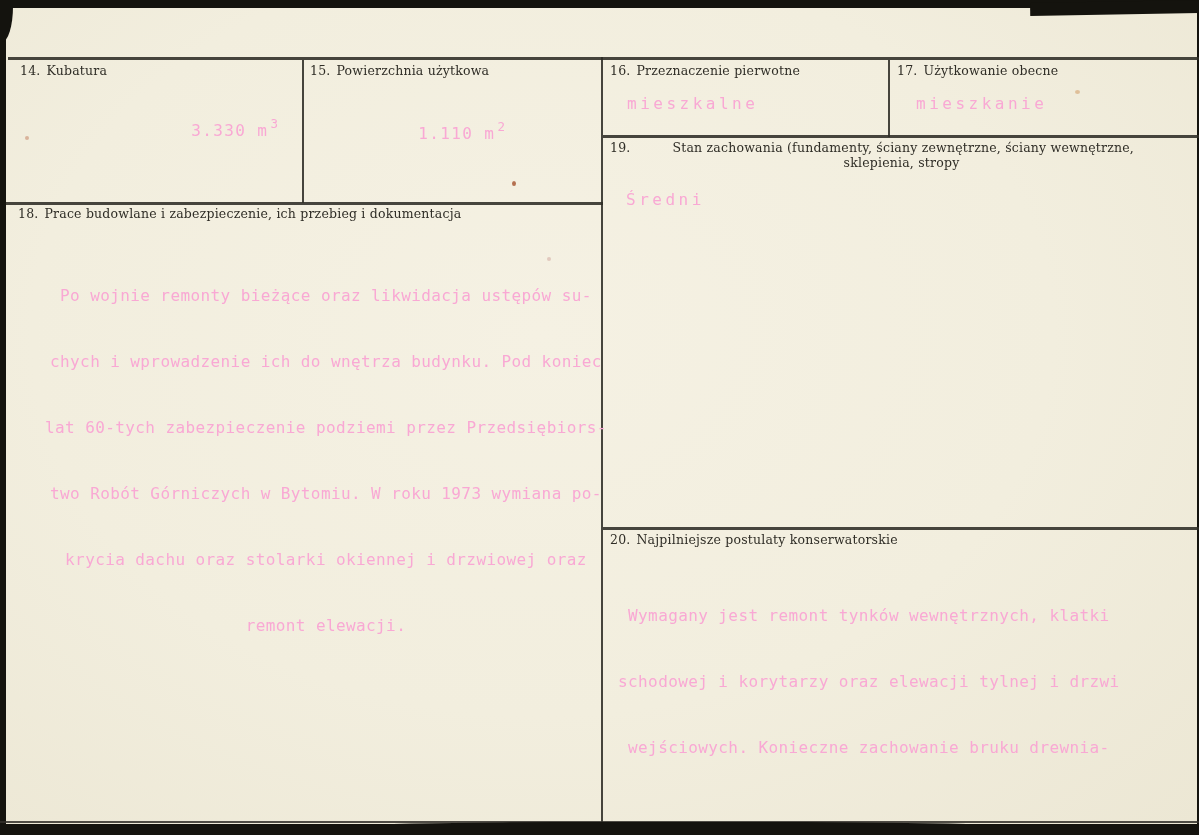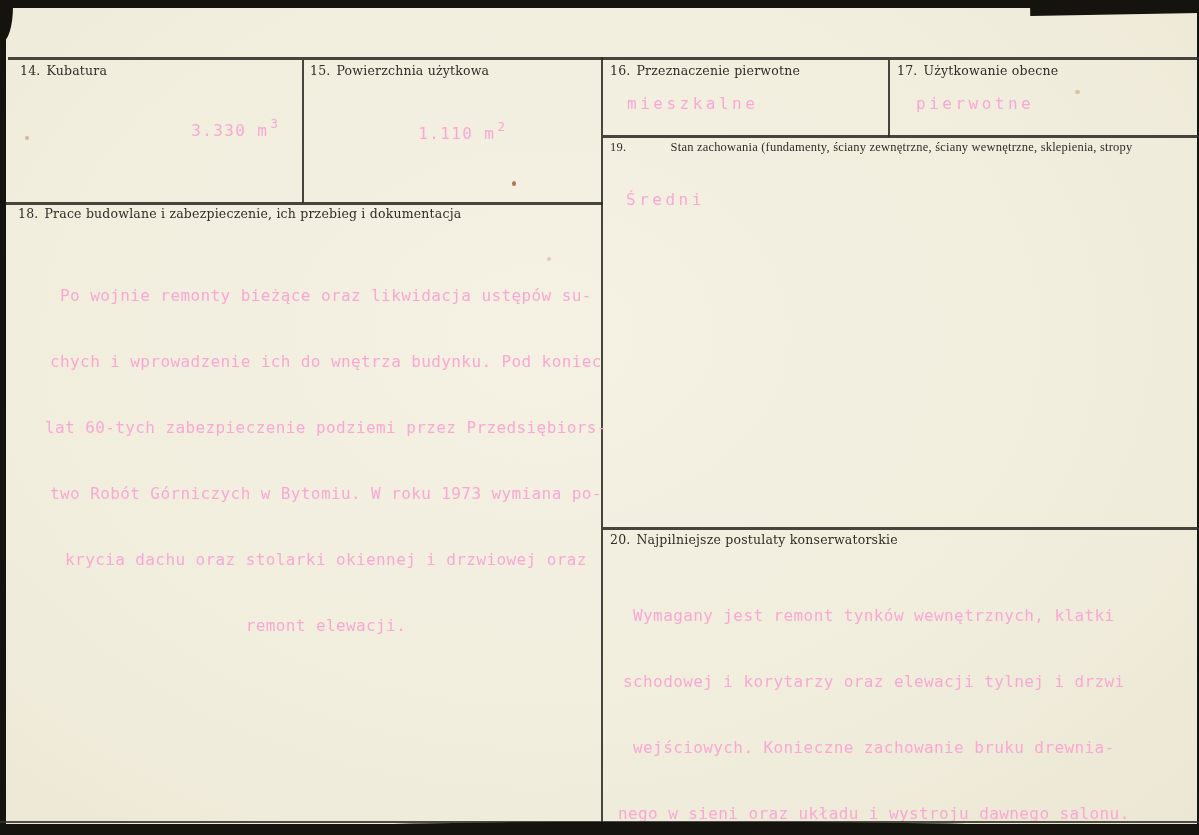--- a/index.html
+++ b/index.html
@@ -48,21 +48,21 @@
     font-size: 12.5px;
     line-height: 15px;
     color: #2f2d26;
     letter-spacing: 0.2px;
     white-space: nowrap;
   }
   .label .num { margin-right: 6px; }
   .label-multiline { white-space: normal; }
   .label-multiline .num { float: left; }
   .label-multiline .lbl { display: block; margin-left: 23px; }
-  #label-19 { width: 560px; font-family: Liberation Serif, serif; }
+  #label-19 { width: 560px; }
   
   .type {
     position: absolute;
     font-family: "DejaVu Sans Mono", "Liberation Mono", monospace;
     font-size: 16px;
     color: #f9a8d4;
     letter-spacing: 0.4px;
     white-space: pre;
   }
   .type-value { letter-spacing: 3.5px; }
@@ -127,21 +127,21 @@
   </div>
 
   <div class="label" style="left:610px; top:63px;">
     <span class="num">16.</span><span>Przeznaczenie pierwotne</span>
   </div>
   <div class="type type-value" style="left:627px; top:94px;">mieszkalne</div>
 
   <div class="label" style="left:897px; top:63px;">
     <span class="num">17.</span><span>Użytkowanie obecne</span>
   </div>
-  <div class="type type-value" style="left:916px; top:94px;">pierwotne</div>
+  <div class="type type-value" style="left:916px; top:94px;">mieszkanie</div>
 
   <div class="label" style="left:18px; top:206px;">
     <span class="num">18.</span><span>Prace budowlane i zabezpieczenie, ich przebieg i dokumentacja</span>
   </div>
   <div class="type para" style="left:45px; top:244px;">
     <div>Po wojnie remonty bieżące oraz likwidacja ustępów su-</div>
     <div>chych i wprowadzenie ich do wnętrza budynku. Pod koniec</div>
     <div>lat 60-tych zabezpieczenie podziemi przez Przedsiębiors-</div>
     <div>two Robót Górniczych w Bytomiu. W roku 1973 wymiana po-</div>
     <div>krycia dachu oraz stolarki okiennej i drzwiowej oraz</div>
@@ -156,21 +156,20 @@
   </div>
   <div class="type type-value" style="left:626px; top:190px;">Średni</div>
 
   <div class="label" style="left:610px; top:532px;">
     <span class="num">20.</span><span>Najpilniejsze postulaty konserwatorskie</span>
   </div>
   <div class="type para" style="left:618px; top:564px;">
     <div>Wymagany jest remont tynków wewnętrznych, klatki</div>
     <div>schodowej i korytarzy oraz elewacji tylnej i drzwi</div>
     <div>wejściowych. Konieczne zachowanie bruku drewnia-</div>
-    <div>nego w sieni oraz układu i wystroju dawnego salonu.</div>
   </div>
 
   <div class="edge" id="edge-top"></div>
   <div class="edge" id="edge-top-right"></div>
   <div class="edge" id="edge-left"></div>
   <div class="edge" id="edge-corner-tl"></div>
   <div id="edge-bottom-line"></div>
   <div class="edge" id="edge-bottom2"></div>
   <div class="edge" id="edge-bottom"></div>
   <div id="edge-right"></div>

